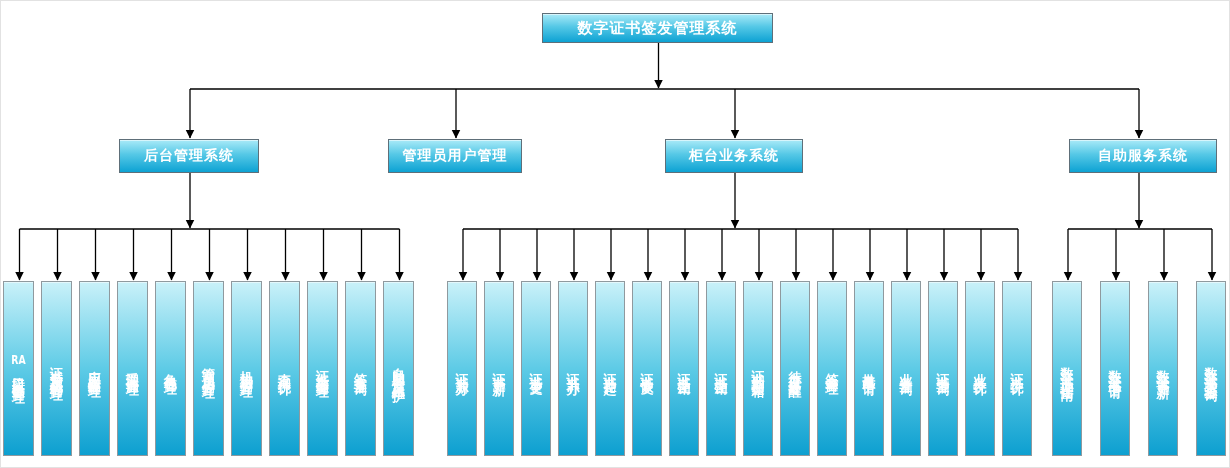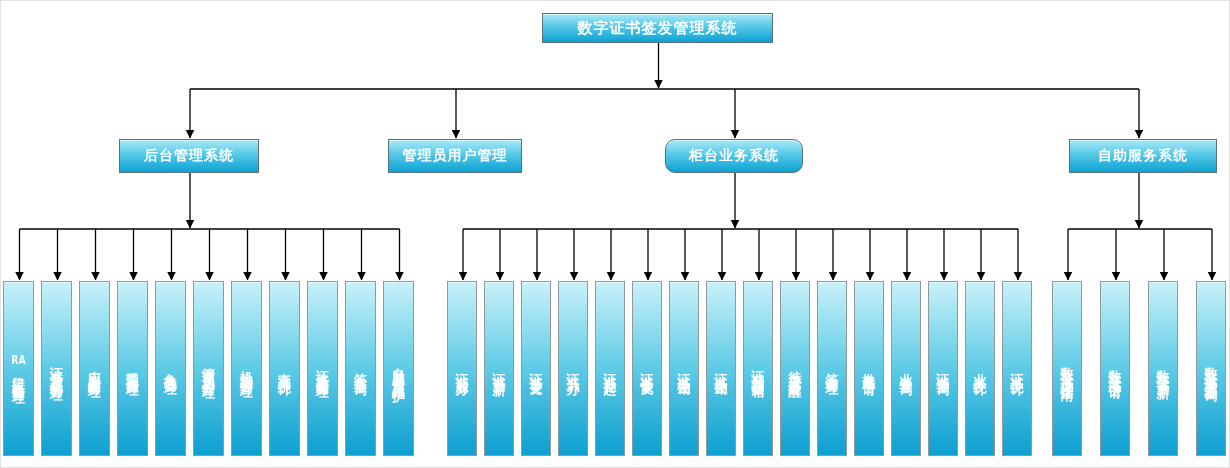--- a/index.html
+++ b/index.html
@@ -15,21 +15,21 @@
   }
   .big{
     background:linear-gradient(180deg,#a9eaf8 0%,#55c8e6 45%,#0da2d3 100%);
     border:1px solid #5e6f79;
     box-shadow:inset 0 1px 0 rgba(255,255,255,.55);
     font-size:14px;letter-spacing:1px;
   }
   #root{left:541px;top:12px;width:231px;height:30px;font-size:15px;}
   .b0{left:118px;top:138px;width:140px;height:34px;}
   .b1{left:387px;top:138px;width:134px;height:34px;}
-  .b2{left:664px;top:138px;width:138px;height:34px;border-radius:10px;}
+  .b2{left:664px;top:138px;width:138px;height:34px;}
   .b3{left:1068px;top:138px;width:148px;height:34px;}
   .leafrow{position:absolute;top:280px;display:flex;}
   .r0{left:2px;gap:7px;}
   .r1{left:387px;gap:7px;}
   .r2{left:446px;gap:7px;}
   .r3{left:1051px;gap:18px;}
   .leaf{
     width:31px;height:175px;box-sizing:border-box;
     background:linear-gradient(180deg,#c9f1f9 0%,#5ecbe6 50%,#0d9fd0 100%);
     border:1px solid #8f999e;

